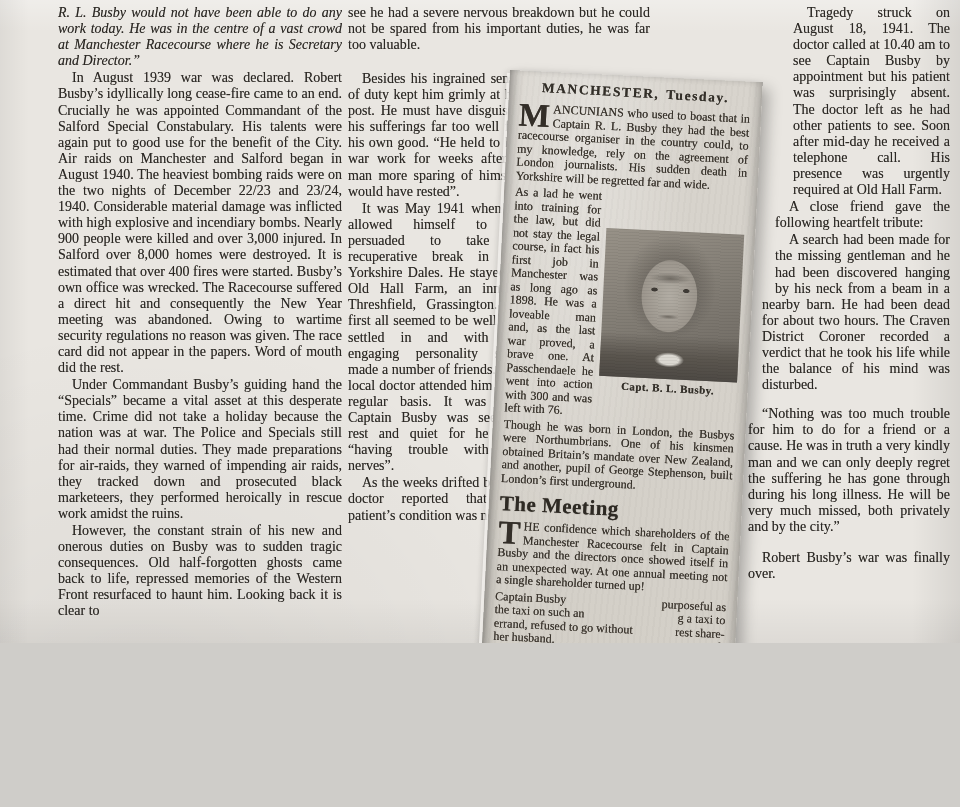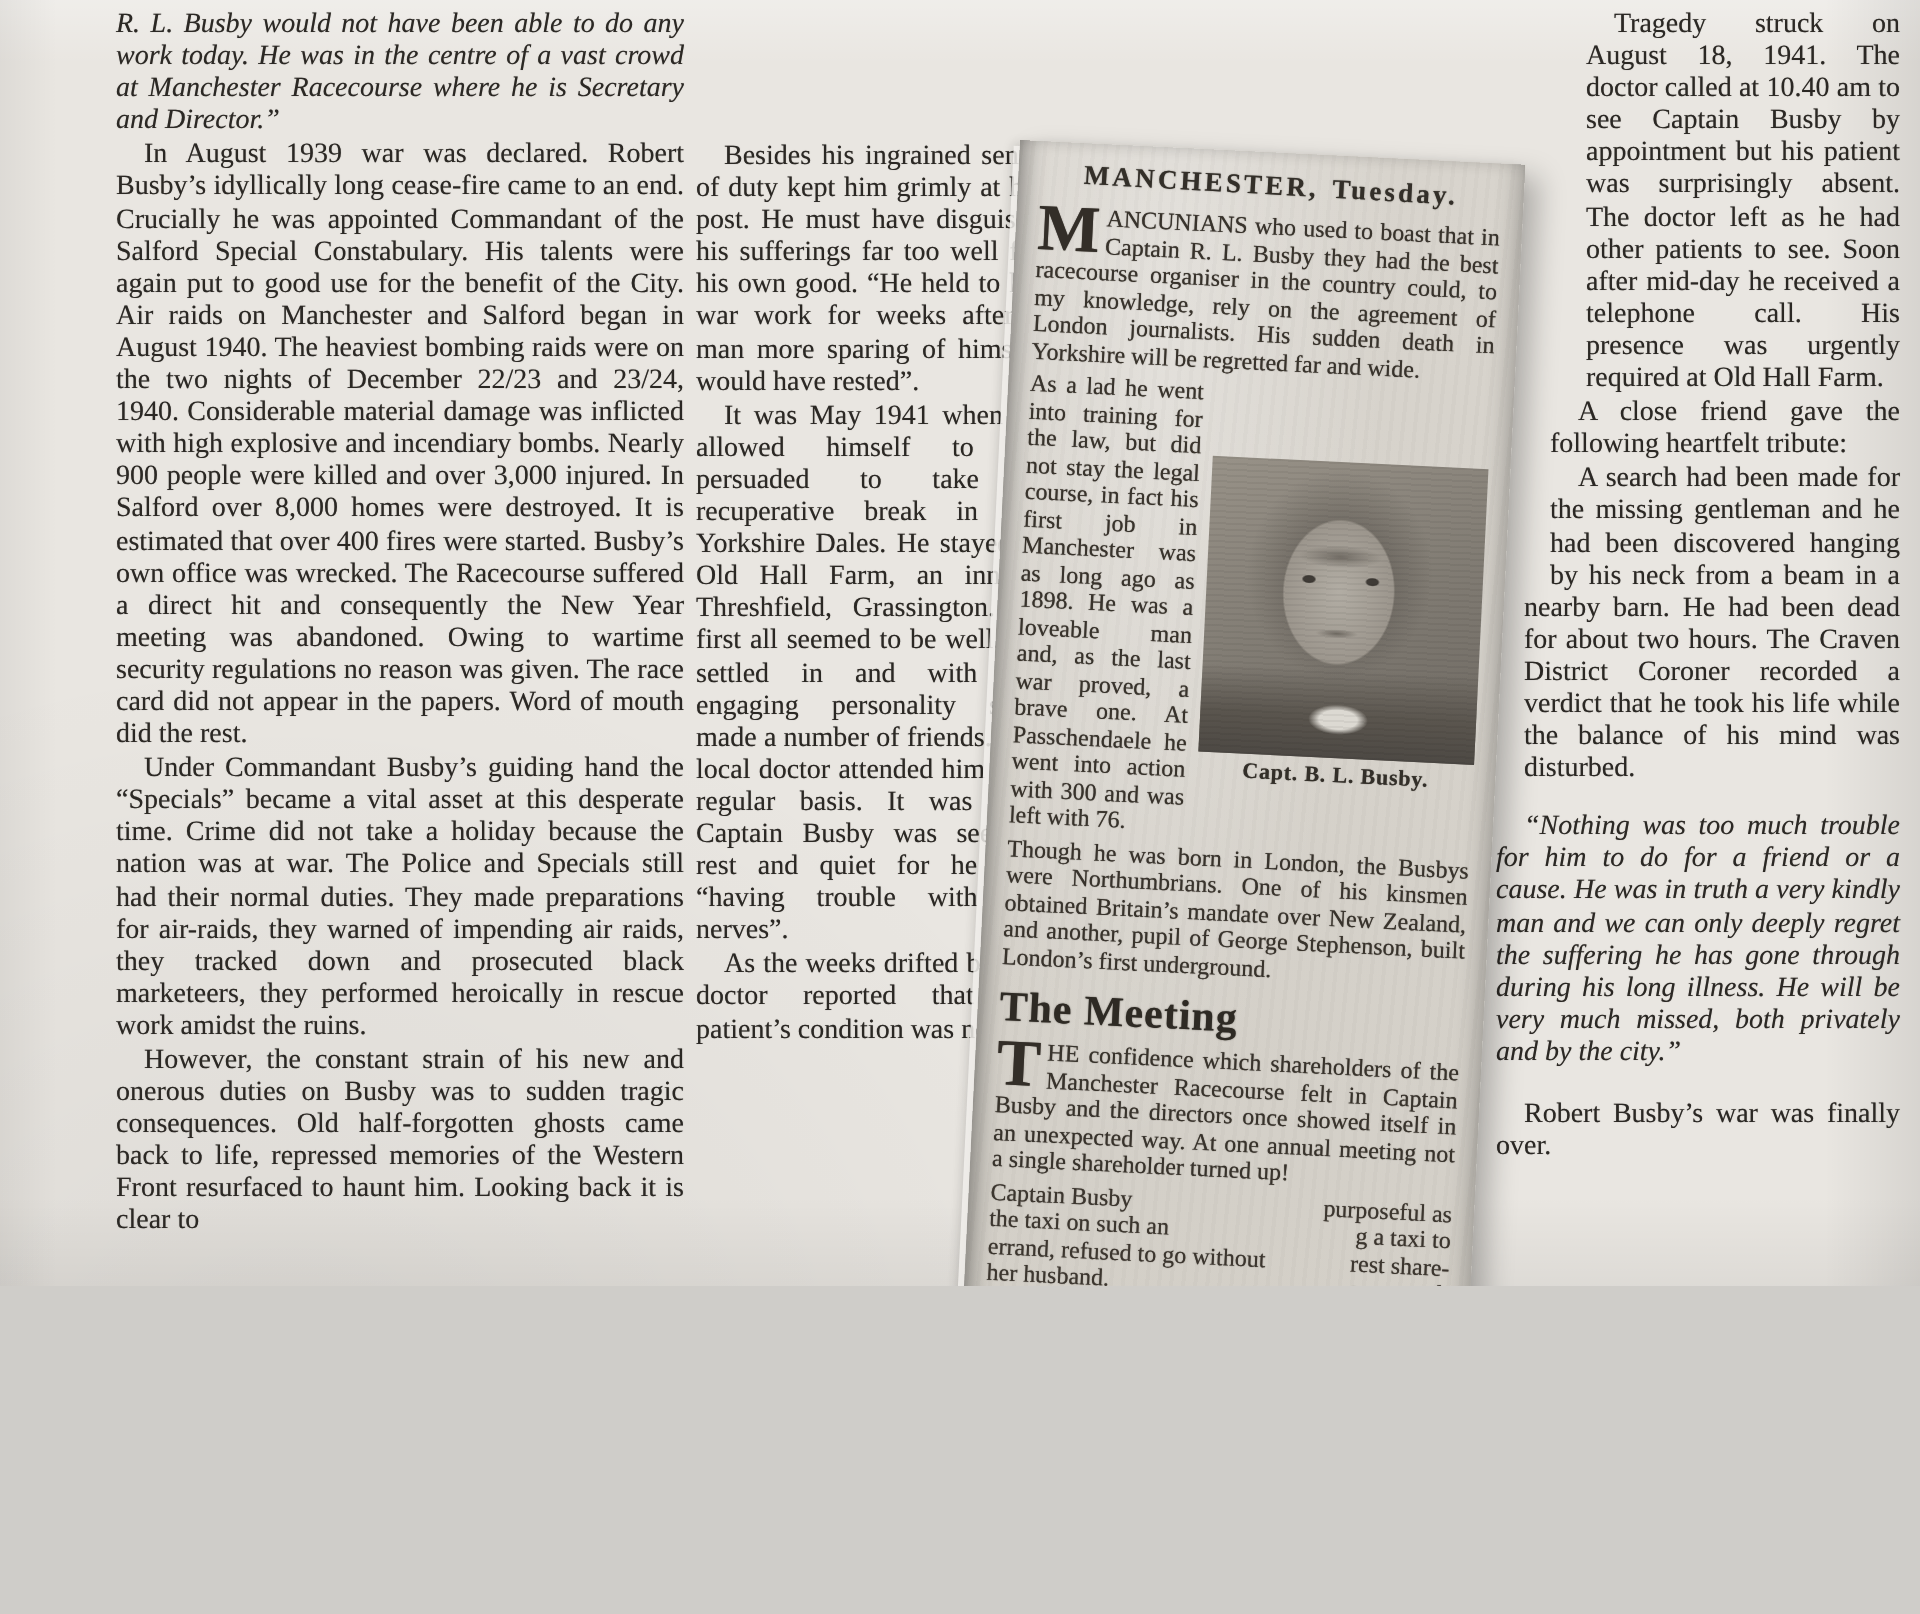--- a/index.html
+++ b/index.html
@@ -16,21 +16,21 @@
        font-size:14px;line-height:16.1px;
        text-shadow:0 0 0.4px rgba(43,40,36,0.5);}
   .col p{margin:0 0 1px 0;}
   .ind{text-indent:14px;}
   .quote{font-style:italic;margin-left:17px;margin-bottom:5px;}
   .col-left{left:58px;top:5px;width:284px;}
   .col-mid-intro{left:348px;top:5px;width:302px;}
   .col-mid{left:348px;top:71px;width:173px;}
   .narrow{margin-right:46px;}
   .col-right{left:748px;top:5px;width:202px;}
-  .tribute{font-style:italic;text-indent:14px;margin-top:13px !important;}
+  .tribute{text-indent:14px;margin-top:13px !important;}
   .closing{margin-top:15px !important;text-indent:14px;}
   
   .sp{float:left;clear:left;}
   .sp1{width:45px;height:174px;margin-top:17px;}
   .sp2{width:27px;height:90px;}
   .sp3{width:14px;height:92px;}
 
   
   .clipping{
     position:absolute;left:510px;top:70px;width:253px;height:742px;
@@ -93,20 +93,23 @@
 
 <div class="page">
 
   <div class="col col-left">
     <p class="quote"><span>R. L. Busby would not have been able to do any work today. He was in the centre of a vast crowd at Manchester Racecourse where he is Secretary and Director.”</span></p>
     <p class="ind"><span>In August 1939 war was declared. Robert Busby’s idyllically long cease-fire came to an end. Crucially he was appointed Commandant of the Salford Special Constabulary. His talents were again put to good use for the benefit of the City. Air raids on Manchester and Salford began in August 1940. The heaviest bombing raids were on the two nights of December 22/23 and 23/24, 1940. Considerable material damage was inflicted with high explosive and incendiary bombs. Nearly 900 people were killed and over 3,000 injured. In Salford over 8,000 homes were destroyed. It is estimated that over 400 fires were started. Busby’s own office was wrecked. The Racecourse suffered a direct hit and consequently the New Year meeting was abandoned. Owing to wartime security regulations no reason was given. The race card did not appear in the papers. Word of mouth did the rest.</span></p>
     <p class="ind"><span>Under Commandant Busby’s guiding hand the “Specials” became a vital asset at this desperate time. Crime did not take a holiday because the nation was at war. The Police and Specials still had their normal duties. They made preparations for air-raids, they warned of impending air raids, they tracked down and prosecuted black marketeers, they performed heroically in rescue work amidst the ruins.</span></p>
     <p class="ind"><span>However, the constant strain of his new and onerous duties on Busby was to sudden tragic consequences. Old half-forgotten ghosts came back to life, repressed memories of the Western Front resurfaced to haunt him. Looking back it is clear to</span></p>
   </div>
 
+  <div class="col col-mid-intro">
+    <p><span>see he had a severe nervous breakdown but he could not be spared from his important duties, he was far too valuable.</span></p>
+  </div>
 
   <div class="col col-mid">
     <p class="ind"><span>Besides his ingrained sense of duty kept him grimly at his post. He must have disguised his sufferings far too well for his own good. “He held to his war work for weeks after a man more sparing of himself would have rested”.</span></p>
     <p class="ind"><span>It was May 1941 when he allowed himself to be persuaded to take a recuperative break in the Yorkshire Dales. He stayed at Old Hall Farm, an inn at Threshfield, Grassington. At first all seemed to be well. He settled in and with his engaging personality soon made a number of friends. The local doctor attended him on a regular basis. It was said Captain Busby was seeking rest and quiet for he was “having trouble with his nerves”.</span></p>
     <p class="ind narrow"><span>As the weeks drifted by, the doctor reported that his patient’s condition was not</span></p>
   </div>
 
   <div class="clipping">
     <div class="clip-inner">
       <div class="dateline"><span>MANCHESTER, Tuesday.</span></div>

